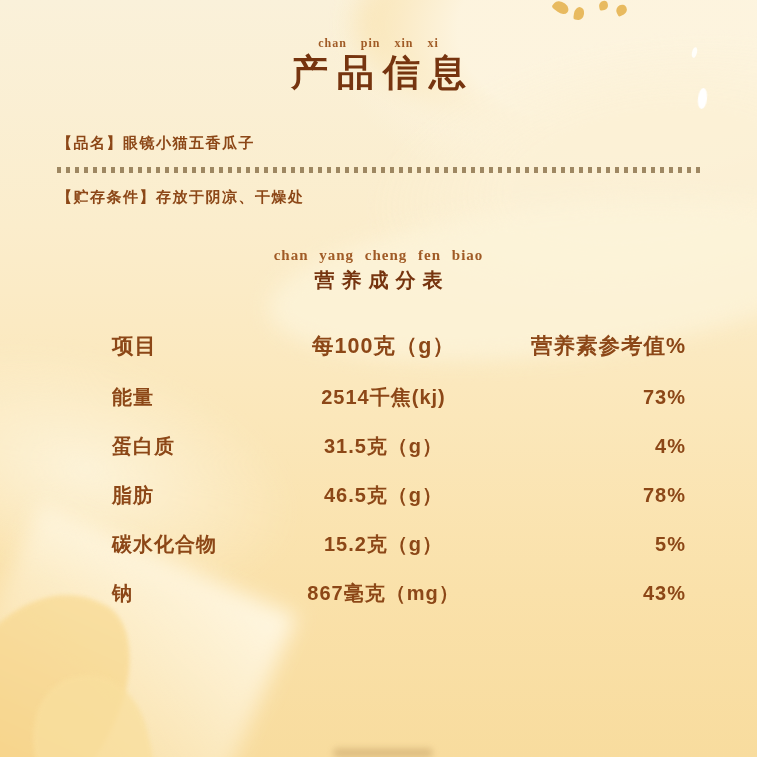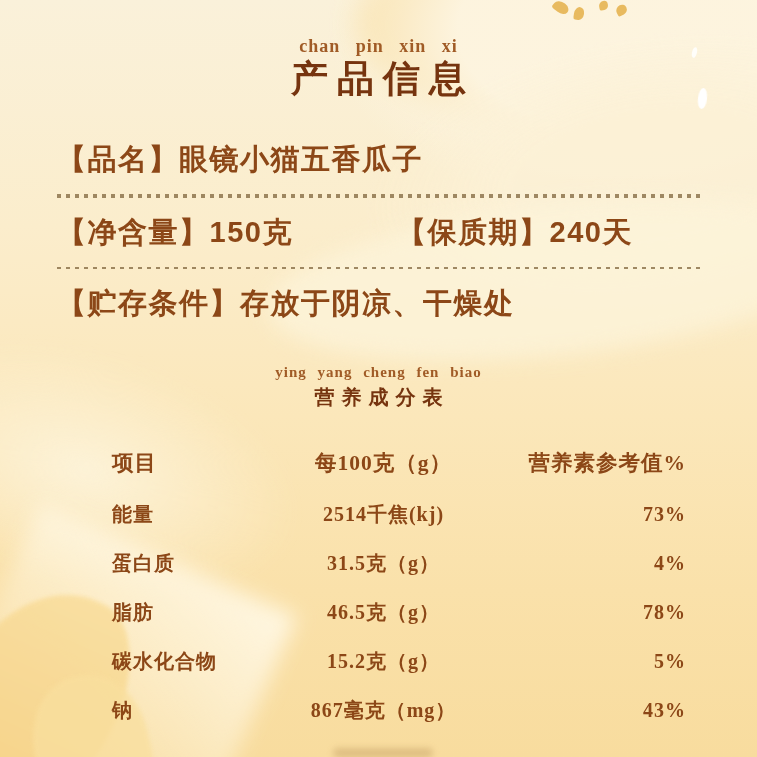--- a/index.html
+++ b/index.html
@@ -31,48 +31,48 @@
   .bg-petal2{top:675px;left:35px;width:115px;height:150px;background:#f9df9e;border-radius:50% 50% 42% 58%;transform:rotate(-12deg);opacity:.75;filter:blur(2px);}
   .bg-smudge{top:748px;left:333px;width:100px;height:10px;background:rgba(160,120,60,.28);border-radius:5px;filter:blur(3px);}
   
   .content{position:relative;z-index:1;padding:0 57px;}
   .sec-head{text-align:center;}
   .sec-head.first{padding-top:36px;}
   .sec-head.second{padding-top:26px;}
   .pinyin{
     font-family:"Liberation Serif","DejaVu Serif",serif;
     font-weight:bold;color:#a05b26;
-    font-size:18px;letter-spacing:1px;word-spacing:10px;
+    font-size:12px;letter-spacing:1px;word-spacing:10px;
   }
   .pinyin.small{font-size:15px;word-spacing:6px;}
   .big-title{
     font-weight:bold;color:#76340f;
     font-size:37px;letter-spacing:9px;line-height:1.2;
     text-indent:9px;
   }
   .big-title.second{font-size:20px;letter-spacing:7px;text-indent:7px;margin-top:4px;}
   .info-list{margin-top:24px;}
   .info-row{
-    font-size:29px;font-weight:bold;color:#8c4717;
+    font-size:15px;font-weight:bold;color:#8c4717;
     letter-spacing:1.5px;
     padding:15px 0 14px 0;
     display:flex;align-items:center;
   }
   .info-row .pair-left{width:340px;flex:none;}
   .divider{
     height:2px;width:100%;
     background:repeating-linear-gradient(90deg,rgba(132,106,66,.78) 0 4px,rgba(132,106,66,0) 4px 9px);
   }
   
   .ntable{margin-top:30px;font-weight:bold;}
   .nrow{
     display:grid;grid-template-columns:185px 1fr 175px;
     align-items:center;
     padding:11px 0;
-    font-size:20px;letter-spacing:1px;color:#8c4717;font-family:Liberation Serif, serif;
+    font-size:20px;letter-spacing:1px;color:#8c4717;
   }
   .nrow.nhead{font-size:21.5px;padding:9px 0 13px 0;}
   .nrow .c1{padding-left:55px;text-align:left;}
   .nrow .c2{text-align:center;}
   .nrow .c3{text-align:right;padding-right:14px;}
 </style>
 </head>
 <body>
 
 <div class="screen">
@@ -103,39 +103,31 @@
     <div class="info-list">
 
       <div class="info-row">
         <span>【品名】</span>
           <span>眼镜小猫五香瓜子</span>
       </div>
       <div class="divider"></div>
 
       <div class="divider"></div>
 
-      <div class="info-row">
-        <span class="pair-left">
-          <span>【净含量】</span><span>150克</span>
-        </span>
-        <span>
-          <span>【保质期】</span><span>240天</span>
-        </span>
-      </div>
       <div class="divider"></div>
 
       <div class="info-row">
         <span>【贮存条件】</span>
           <span>存放于阴凉、干燥处</span>
       </div>
 
     </div>
 
     <div class="sec-head second">
-      <div class="pinyin small">ying yang cheng fen biao</div>
+      <div class="pinyin small">chan yang cheng fen biao</div>
       <div class="big-title second">营养成分表</div>
     </div>
 
     <div class="ntable">
 
       <div class="nrow nhead">
         <span class="c1">项目</span>
         <span class="c2">每100克（g）</span>
         <span class="c3">营养素参考值%</span>
       </div>

